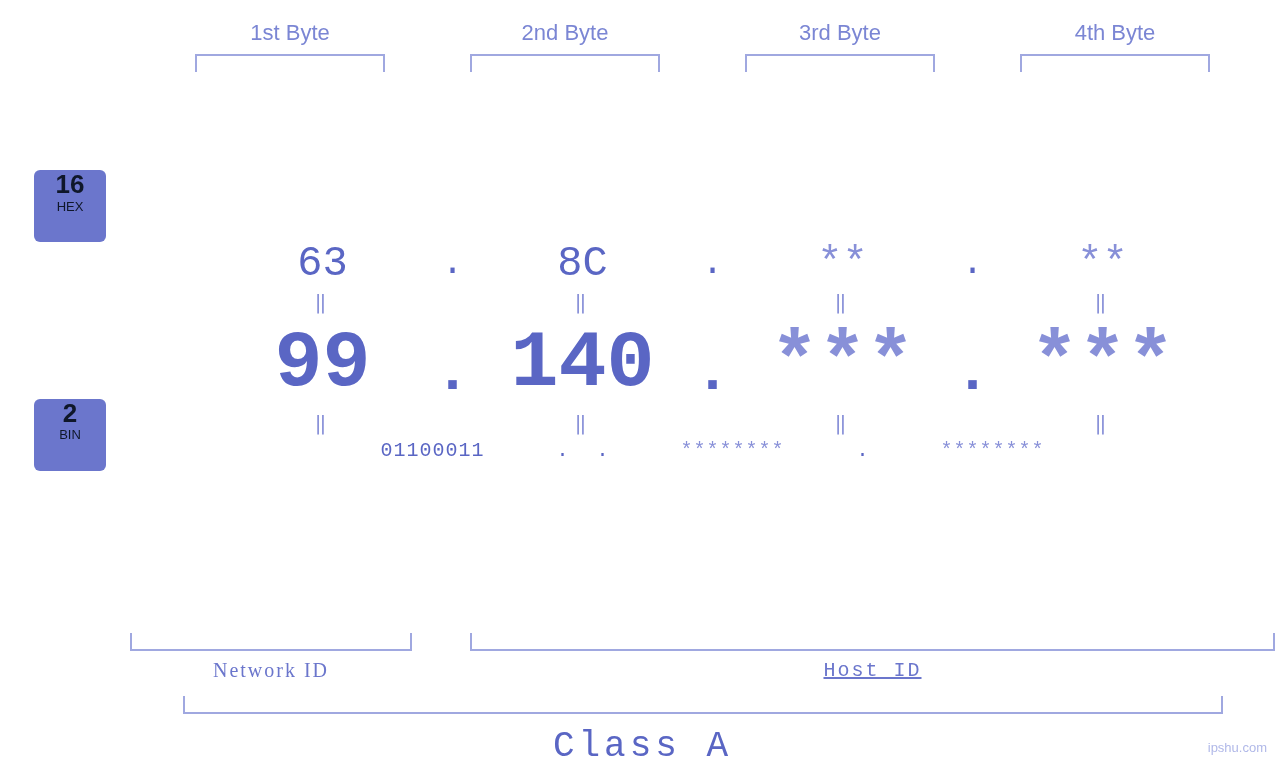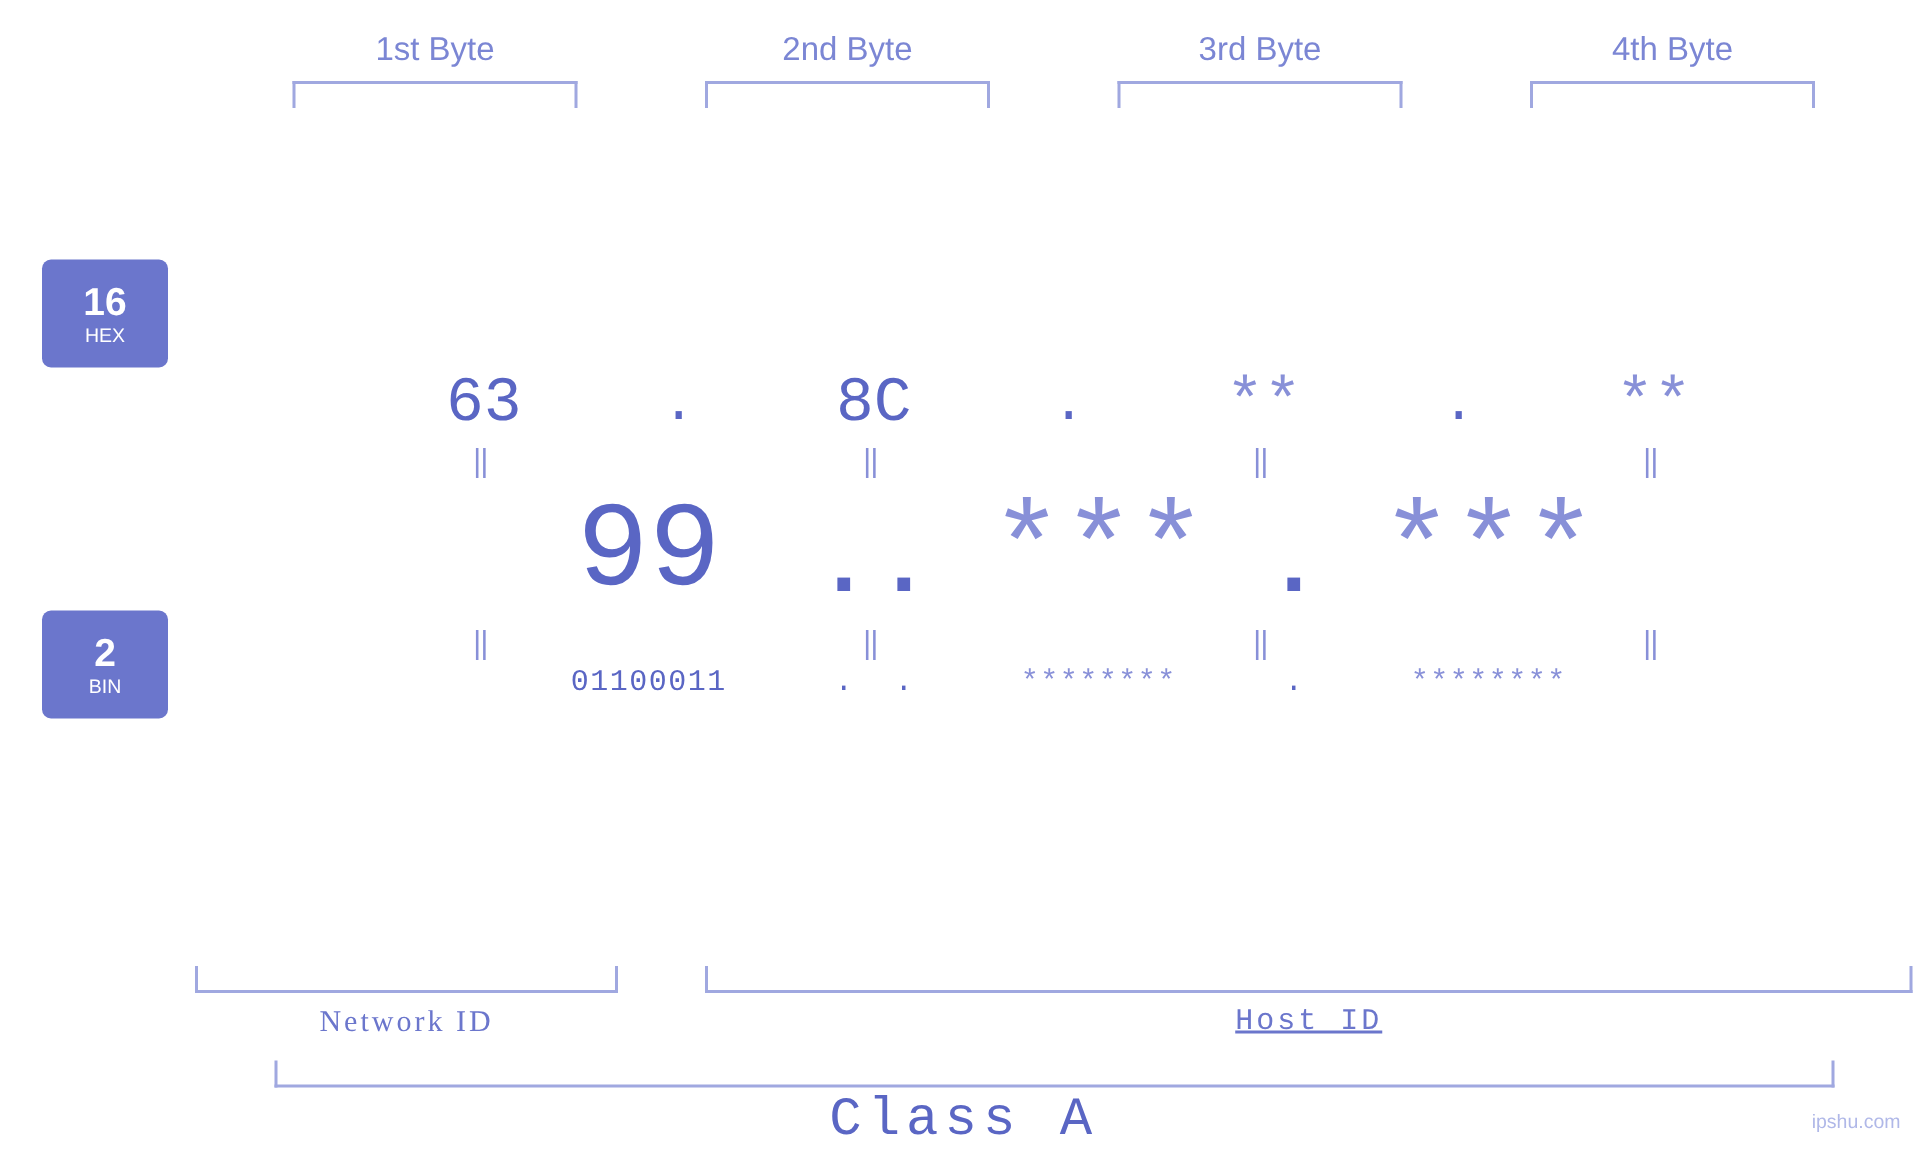--- a/index.html
+++ b/index.html
@@ -73,28 +73,27 @@
       display: flex;
       flex-direction: column;
       justify-content: space-around;
       align-items: center;
       padding: 10px 0;
       padding-bottom: 80px;
     }
 
     .badge {
       background: #6b76cc;
-      color: #ffffff;
+      color: #0f172a;
       border-radius: 6px;
-      width: 84px;
+      width: 72px;
       height: 72px;
       display: flex;
       flex-direction: column;
       align-items: center;
-      justify-content: center;
       font-family: Arial, sans-serif;
     }
 
     .badge-num {
       font-size: 26px;
       font-weight: bold;
       line-height: 1.1;
     }
 
     .badge-label {
@@ -155,21 +154,21 @@
       letter-spacing: 4px;
     }
 
     .equals-spacer {
       width: 40px;
     }
 
     
     .dec-row .ip-value {
       font-size: 80px;
-      font-weight: normal;
+      font-weight: bold;
     }
     .dec-row .ip-dot {
       font-size: 60px;
       font-weight: bold;
       margin-top: 20px;
     }
 
     
     .bin-row .ip-value {
       font-size: 20px;
@@ -250,21 +249,21 @@
       border-left: 2px solid #a0a8e0;
       border-right: 2px solid #a0a8e0;
       margin-top: 14px;
     }
 
     .class-label {
       text-align: center;
       color: #5a66c4;
       font-size: 36px;
       letter-spacing: 4px;
-      margin-top: 1px;
+      margin-top: 12px;
     }
 
     .watermark {
       position: absolute;
       bottom: 12px;
       right: 18px;
       color: #b0b8e8;
       font-size: 13px;
       font-family: Arial, sans-serif;
     }
@@ -324,20 +323,21 @@
         <span class="equals-sign">‖</span>
         <span class="equals-spacer"></span>
         <span class="equals-sign">‖</span>
         <span class="equals-spacer"></span>
         <span class="equals-sign">‖</span>
       </div>
 
       <div class="ip-row dec-row">
         <span class="ip-value">99</span>
         <span class="ip-dot">.</span>
+        <span class="ip-value">140</span>
         <span class="ip-dot">.</span>
         <span class="ip-value masked">***</span>
         <span class="ip-dot">.</span>
         <span class="ip-value masked">***</span>
       </div>
 
       <div class="equals-row">
         <span class="equals-sign">‖</span>
         <span class="equals-spacer"></span>
         <span class="equals-sign">‖</span>

